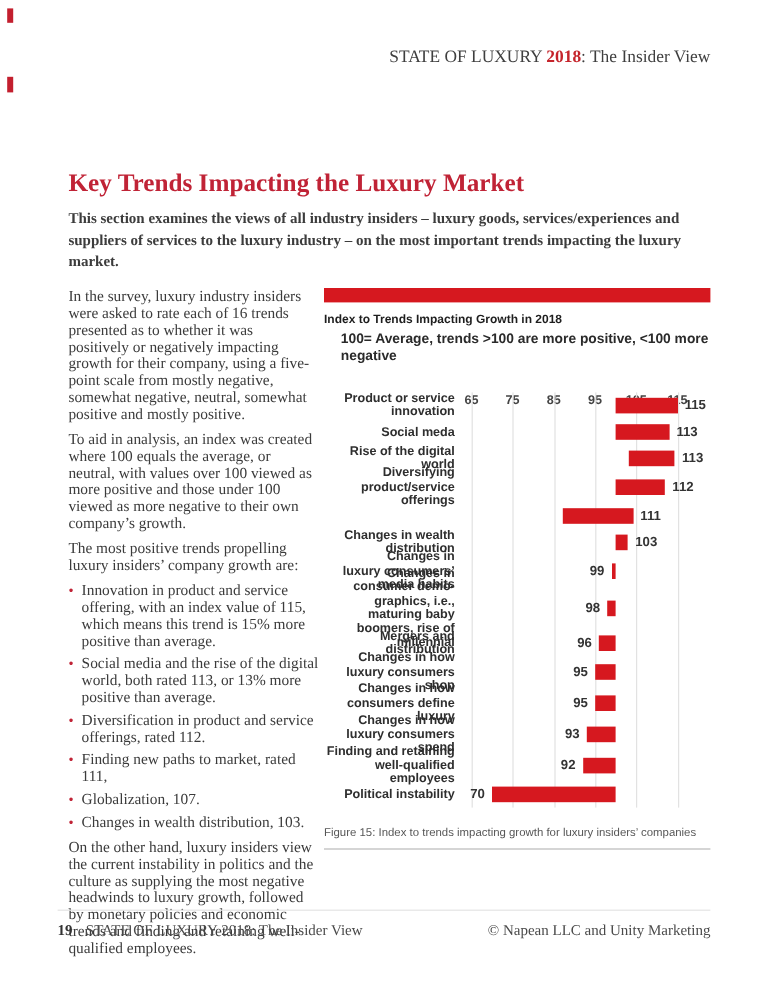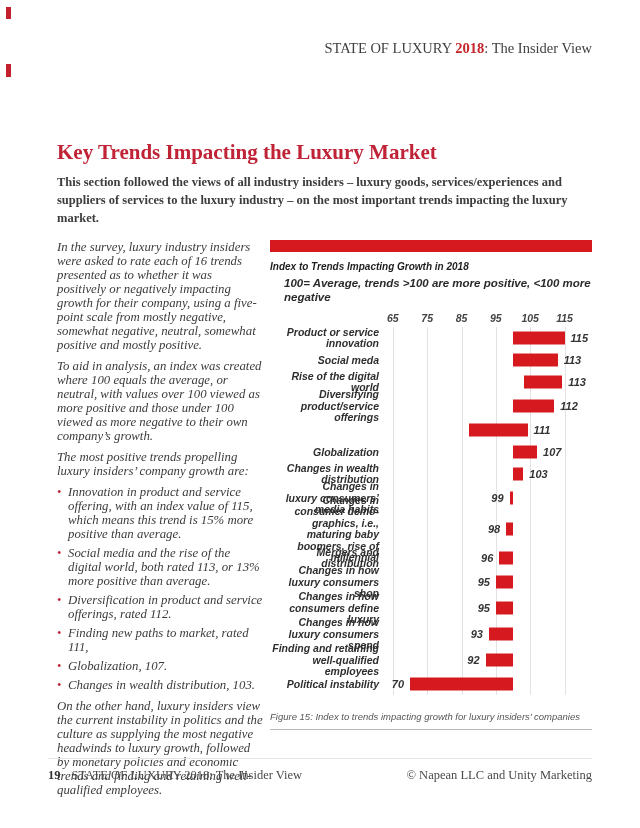--- a/index.html
+++ b/index.html
@@ -10,34 +10,34 @@
   .corner-mark.m2{top:64px;height:13px;}
 
   .header{position:absolute;top:40px;right:48px;text-align:right;font-size:14.5px;color:#3f3f3f;}
   .header .year{color:#c5242b;font-weight:bold;}
 
   .content{position:absolute;top:140px;left:57px;width:535px;}
   h1.heading{margin:0;font-size:21px;line-height:1.15;font-weight:600;color:#c02336;
              font-family:"Liberation Serif",serif;}
   p.intro{margin:9px 0 0 0;font-size:12.5px;line-height:1.45;font-weight:600;color:#3c3c3c;}
 
-  .columns{display:flex;margin-top:12px;font-style:italic;}
+  .columns{display:flex;margin-top:12px;}
   .left-col{width:213px;font-size:12.8px;line-height:14px;color:#3b3b3b;}
   .left-col p{margin:0 0 7px 0;padding-right:6px;}
   .left-col ul{list-style:none;margin:0 0 7px 0;padding:0;}
   .left-col li{position:relative;padding-left:11px;padding-right:4px;margin-bottom:5px;}
   .left-col li .bullet{position:absolute;left:0;top:0;color:#c02336;font-size:12px;}
 
   .right-col{width:322px;font-family:"Liberation Sans",sans-serif;}
   .accent-bar{width:322px;height:12px;background:#d6181f;}
   .chart-title{margin-top:9px;font-size:10px;font-weight:bold;color:#1e1e1e;line-height:1.2;}
   .chart-subtitle{margin-top:3px;padding-left:14px;font-size:11.5px;font-weight:bold;color:#2a2a2a;line-height:1.25;}
 
   .ticks-row{position:relative;margin-top:8px;margin-left:116px;height:13px;}
-  .tick-label{position:absolute;top:0;transform:translateX(-50%);font-size:10.5px;font-weight:600;color:#444;}
+  .tick-label{position:absolute;top:16px;transform:translateX(-50%);font-size:10.5px;font-weight:600;color:#444;}
 
   .chart-body{position:relative;margin-top:2px;}
   .grid-overlay{position:absolute;left:116px;right:0;top:0;bottom:0;}
   .grid-line{position:absolute;top:0;bottom:0;width:1px;background:#e2e2e2;}
   .chart-row{position:relative;display:flex;align-items:center;}
   .row-label{width:116px;box-sizing:border-box;padding-right:7px;text-align:right;
              font-size:10.5px;font-weight:bold;color:#2e2e2e;line-height:11.5px;white-space:pre-line;}
   .row-plot{position:relative;flex:1;height:100%;}
   .bar{position:absolute;top:50%;transform:translateY(-50%);height:13px;background:#d6181f;}
   .bar-value{position:absolute;top:50%;transform:translateY(-50%);font-size:11px;font-weight:600;color:#333;white-space:nowrap;}
@@ -58,21 +58,21 @@
 
   <div class="corner-mark m1"></div>
   <div class="corner-mark m2"></div>
 
   <div class="header">
     <span>STATE OF LUXURY </span><span class="year">2018</span><span>: The Insider View</span>
   </div>
 
   <div class="content">
     <h1 class="heading">Key Trends Impacting the Luxury Market</h1>
-    <p class="intro">This section followed the views of all industry insiders – luxury goods, services/experiences and suppliers of services to the luxury industry – on the most important trends impacting the luxury market.</p>
+    <p class="intro">This section examines the views of all industry insiders – luxury goods, services/experiences and suppliers of services to the luxury industry – on the most important trends impacting the luxury market.</p>
 
     <div class="columns">
 
       <div class="left-col">
         <p>In the survey, luxury industry insiders were asked to rate each of 16 trends presented as to whether it was positively or negatively impacting growth for their company, using a five-point scale from mostly negative, somewhat negative, neutral, somewhat positive and mostly positive.</p>
         <p>To aid in analysis, an index was created where 100 equals the average, or neutral, with values over 100 viewed as more positive and those under 100 viewed as more negative to their own company’s growth.</p>
         <p>The most positive trends propelling luxury insiders’ company growth are:</p>
         <ul>
           <li><span class="bullet">•</span><span>Innovation in product and service offering, with an index value of 115, which means this trend is 15% more positive than average.</span></li>
           <li><span class="bullet">•</span><span>Social media and the rise of the digital world, both rated 113, or 13% more positive than average.</span></li>
@@ -134,27 +134,20 @@
                 <span class="bar-value" style="left: calc(81.6667% + 6px);">112</span>
               </div>
             </div>
             <div class="chart-row" style="height: 22px;">
               <div class="row-plot">
                 <div class="bar" style="background: rgb(214, 24, 31); left: 61.6667%; width: 18.3333%;"></div>
                 <span class="bar-value" style="left: calc(80% + 6px);">111</span>
               </div>
             </div>
             <div class="chart-row" style="height: 22px;">
-              <div class="row-label">Globalization</div>
-              <div class="row-plot">
-                <div class="bar" style="background: rgb(214, 24, 31); left: 61.6667%; width: 11.6667%;"></div>
-                <span class="bar-value" style="left: calc(73.3333% + 6px);">107</span>
-              </div>
-            </div>
-            <div class="chart-row" style="height: 22px;">
               <div class="row-label">Changes in wealth distribution</div>
               <div class="row-plot">
                 <div class="bar" style="background: rgb(214, 24, 31); left: 61.6667%; width: 5%;"></div>
                 <span class="bar-value" style="left: calc(66.6667% + 6px);">103</span>
               </div>
             </div>
             <div class="chart-row" style="height: 26px;">
               <div class="row-label">Changes in
 luxury consumers’ media habits</div>
               <div class="row-plot">

